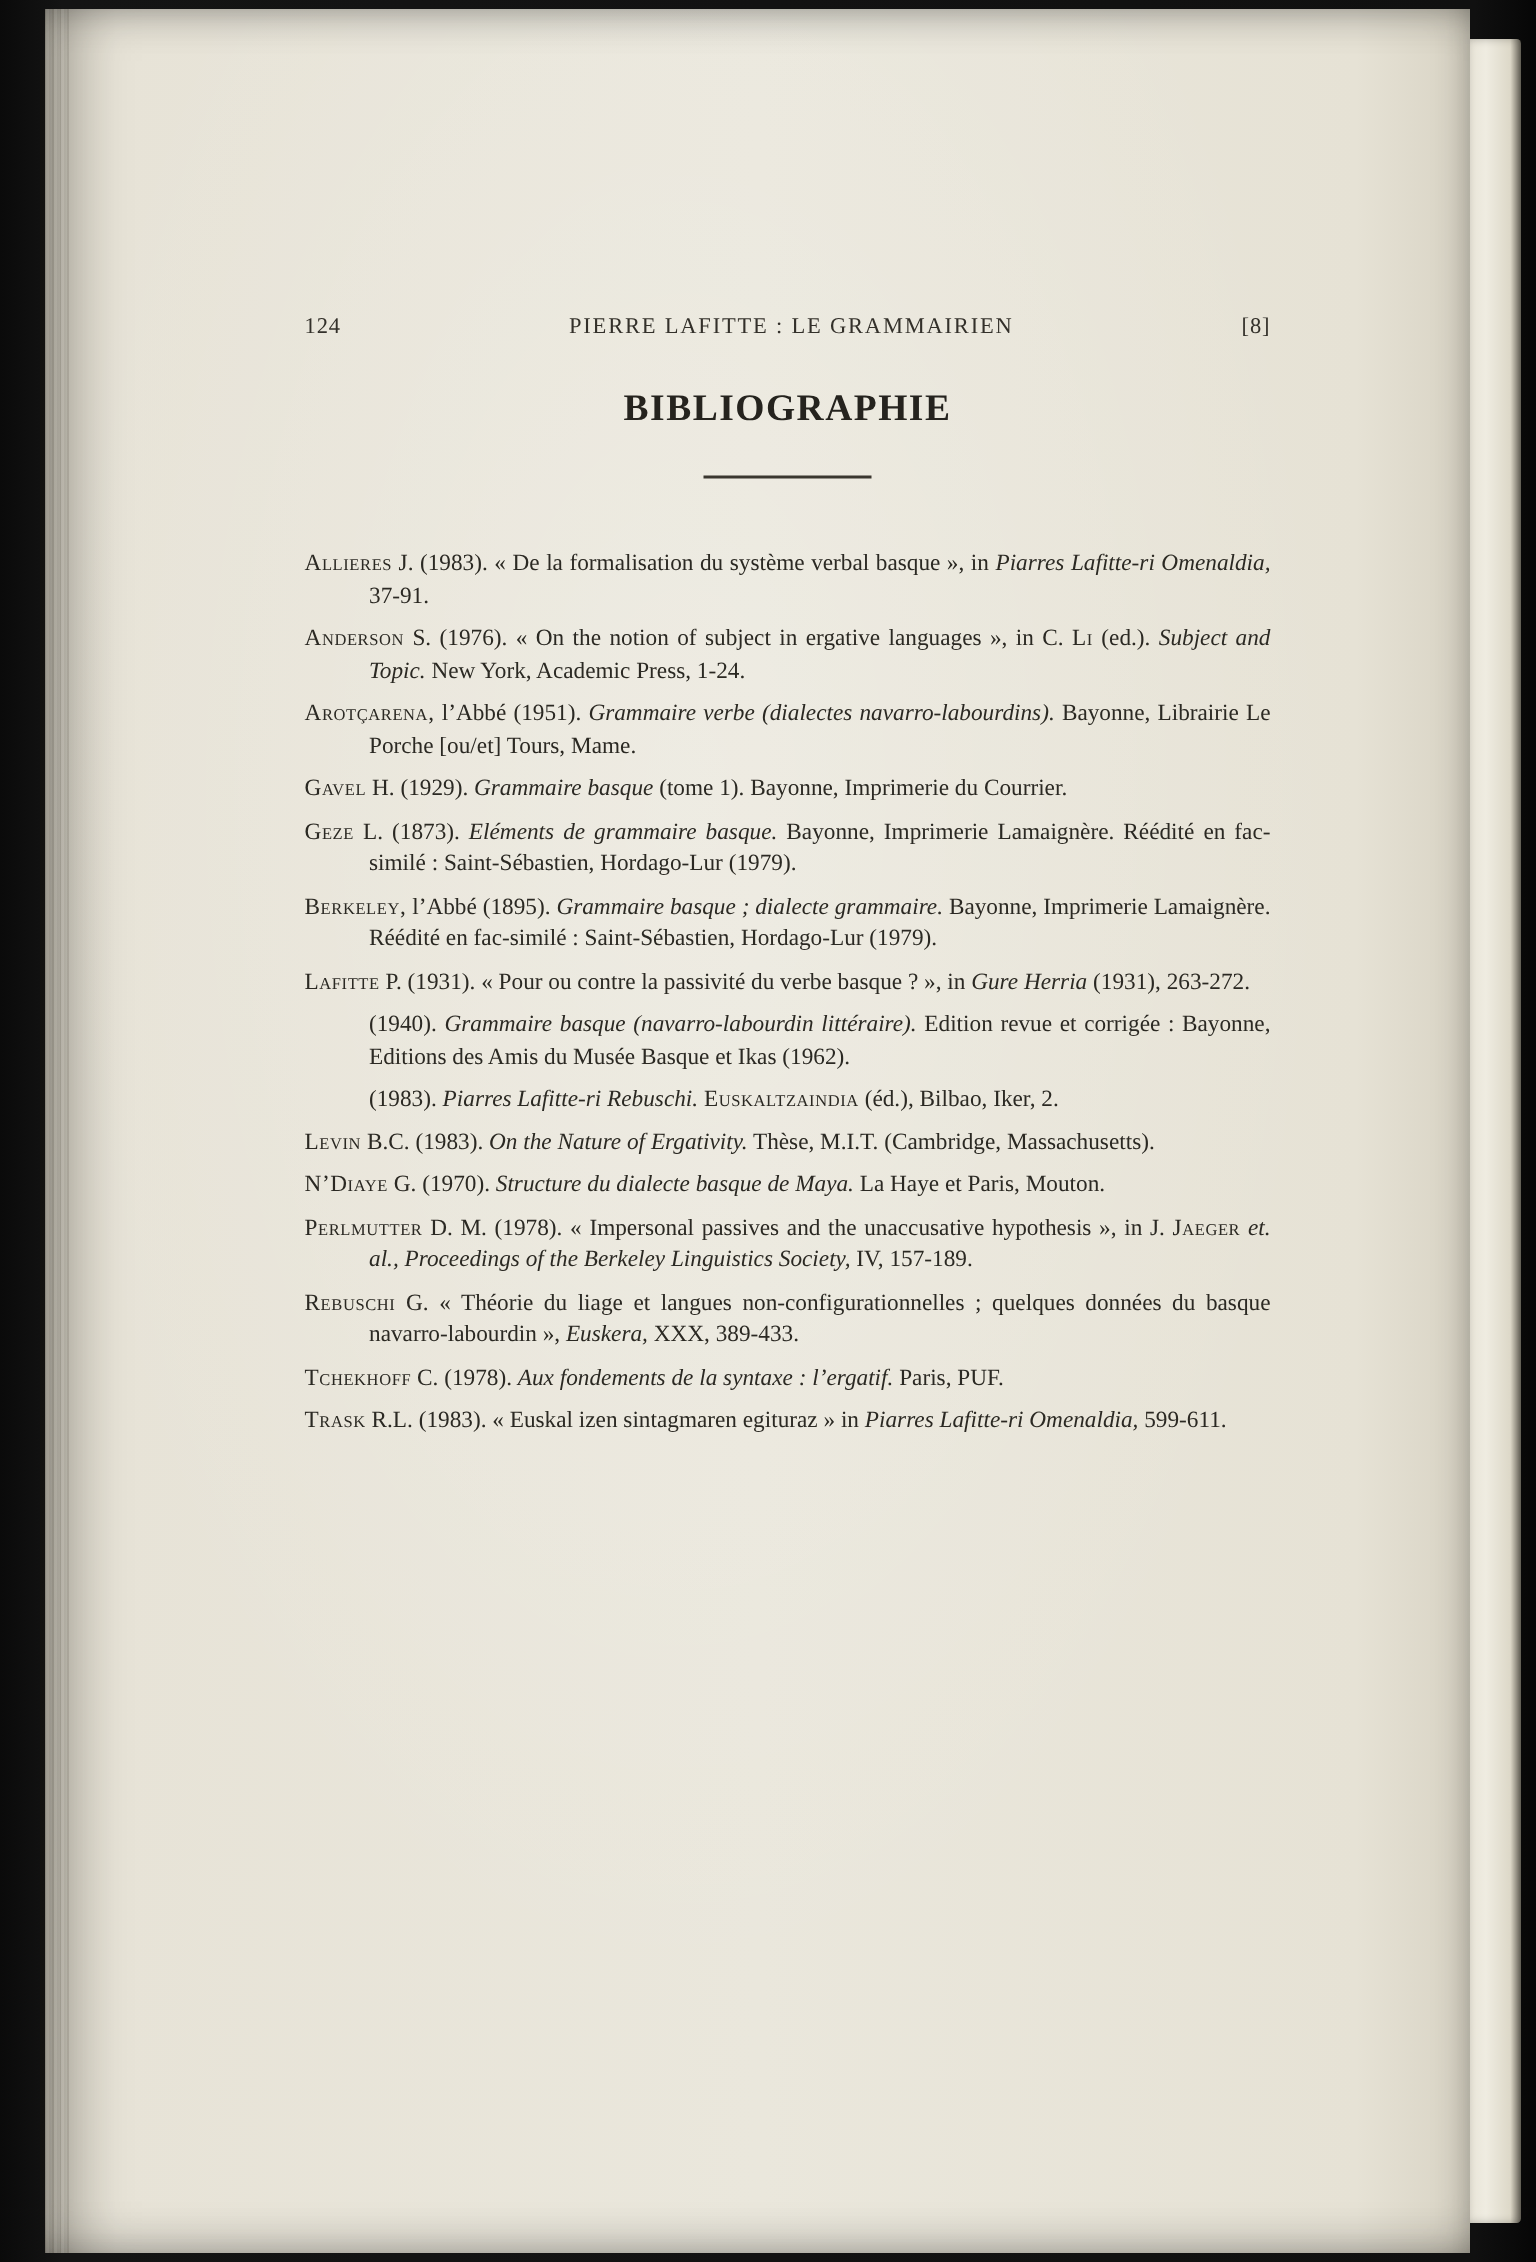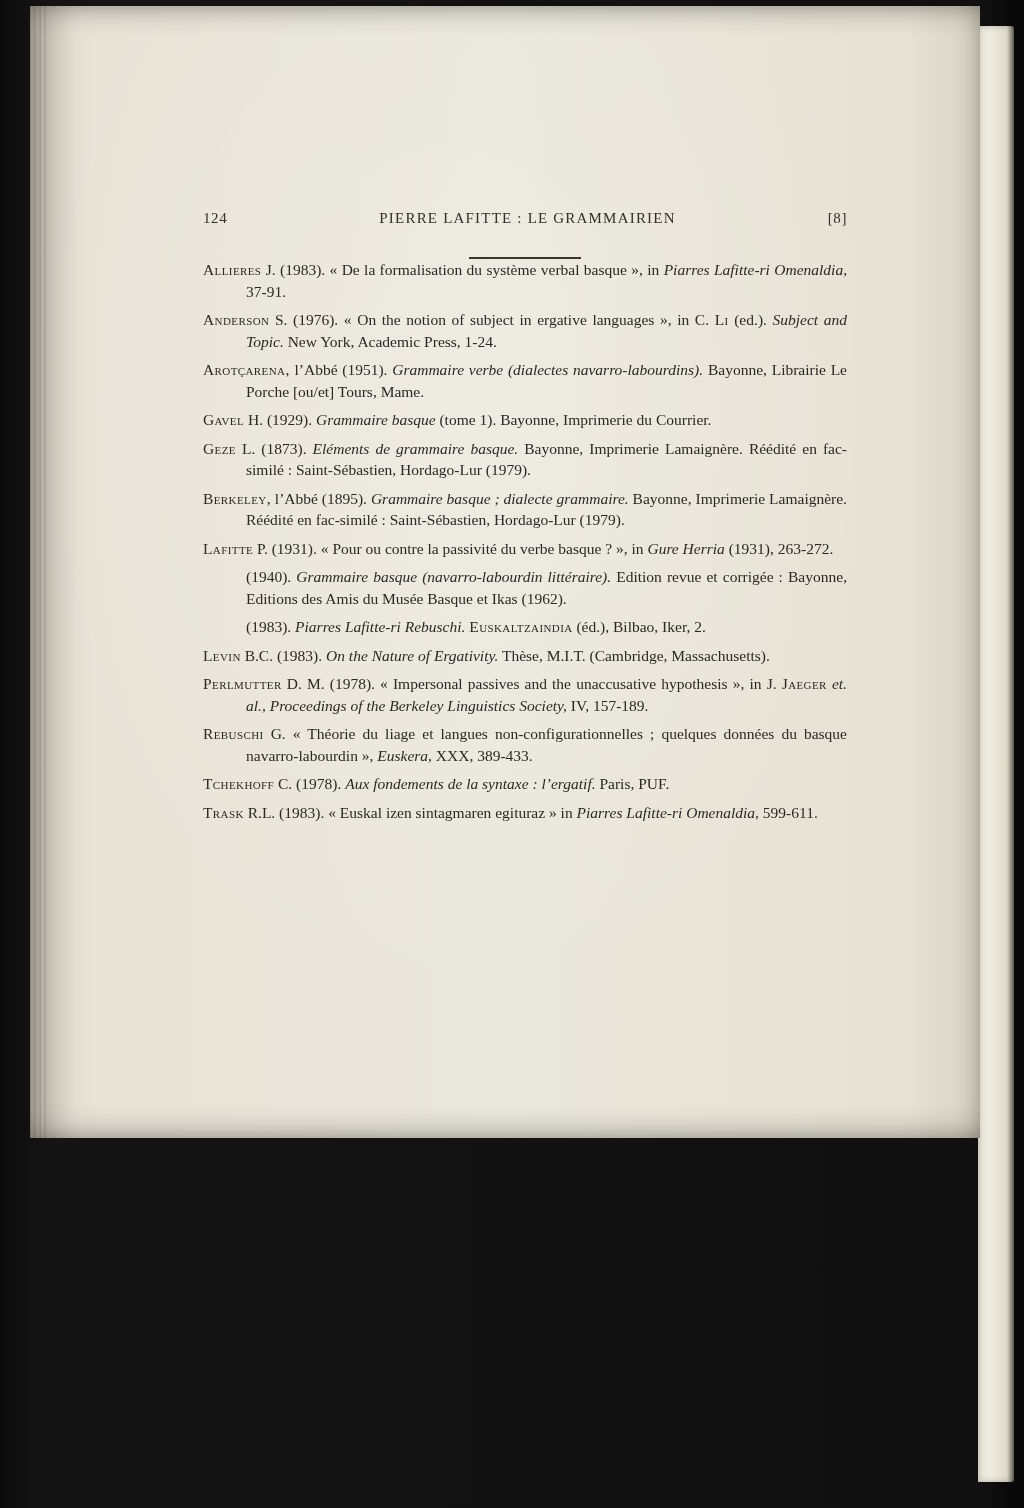--- a/index.html
+++ b/index.html
@@ -28,21 +28,21 @@
     background: linear-gradient(90deg, #e7e3d6 0%, #efece1 35%, #ddd8c8 80%, #6b675c 100%);
     border-radius: 0 3px 3px 0;
     box-shadow: inset 0 0 6px rgba(0,0,0,0.25);
   }
   
   .page {
     position: absolute;
     left: 30px;
     top: 6px;
     width: 950px;
-    height: 1132px;
+    height: 1496px;
     background:
       radial-gradient(ellipse at 45% 35%, rgba(255,255,255,0.20), rgba(255,255,255,0) 60%),
       linear-gradient(90deg, #d9d4c6 0%, #e7e3d7 5%, #eae7dc 50%, #e6e2d5 92%, #d8d3c4 100%);
     box-shadow:
       inset 30px 0 50px -25px rgba(0,0,0,0.45),
       inset -14px 0 28px -16px rgba(0,0,0,0.28),
       inset 0 18px 30px -20px rgba(0,0,0,0.30),
       inset 0 -20px 34px -22px rgba(0,0,0,0.30);
     font-family: Liberation Serif, serif;
   }
@@ -88,20 +88,21 @@
     margin-top: 32px;
     color: #25231e;
   }
   .title-rule {
     width: 112px;
     height: 0;
     border-top: 2px solid #3a372f;
     margin: 30px auto 0 auto;
   }
   .entries {
+    margin-top: 46px;
     font-size: 15.5px;
     line-height: 21.5px;
     text-align: justify;
   }
   .entry {
     margin: 0 0 7px 0;
   }
   .entry.hanging {
     padding-left: 43px;
     text-indent: -43px;
@@ -129,34 +130,36 @@
     <div class="spine-lines"></div>
 
     <div class="text-block">
 
       <div class="running-header">
         <span class="left">124</span>
         <span class="center">PIERRE LAFITTE : LE GRAMMAIRIEN</span>
         <span class="right">[8]</span>
       </div>
 
+      <div class="biblio-title">BIBLIOGRAPHIE</div>
 
       <div class="title-rule"></div>
 
       <div class="entries">
           <p class="entry hanging"><span class="sc">Allieres</span><span> J. (1983). « De la formalisation du système verbal basque », in </span><span class="it">Piarres Lafitte-ri Omenaldia,</span><span> 37-91.</span></p>
           <p class="entry hanging"><span class="sc">Anderson</span><span> S. (1976). « On the notion of subject in ergative languages », in C. </span><span class="sc">Li</span><span> (ed.). </span><span class="it">Subject and Topic.</span><span> New York, Academic Press, 1-24.</span></p>
           <p class="entry hanging"><span class="sc">Arotçarena,</span><span> l’Abbé (1951). </span><span class="it">Grammaire verbe (dialectes navarro-labourdins).</span><span> Bayonne, Librairie Le Porche [ou/et] Tours, Mame.</span></p>
           <p class="entry hanging"><span class="sc">Gavel</span><span> H. (1929). </span><span class="it">Grammaire basque</span><span> (tome 1). Bayonne, Imprimerie du Courrier.</span></p>
           <p class="entry hanging"><span class="sc">Geze</span><span> L. (1873). </span><span class="it">Eléments de grammaire basque.</span><span> Bayonne, Imprimerie Lamaignère. Réédité en fac-similé : Saint-Sébastien, Hordago-Lur (1979).</span></p>
           <p class="entry hanging"><span class="sc">Berkeley,</span><span> l’Abbé (1895). </span><span class="it">Grammaire basque ; dialecte grammaire.</span><span> Bayonne, Imprimerie Lamaignère. Réédité en fac-similé : Saint-Sébastien, Hordago-Lur (1979).</span></p>
           <p class="entry hanging"><span class="sc">Lafitte</span><span> P. (1931). « Pour ou contre la passivité du verbe basque ? », in </span><span class="it">Gure Herria</span><span> (1931), 263-272.</span></p>
           <p class="entry block"><span>(1940). </span><span class="it">Grammaire basque (navarro-labourdin littéraire).</span><span> Edition revue et corrigée : Bayonne, Editions des Amis du Musée Basque et Ikas (1962).</span></p>
           <p class="entry block"><span>(1983). </span><span class="it">Piarres Lafitte-ri Rebuschi.</span><span> </span><span class="sc">Euskaltzaindia</span><span> (éd.), Bilbao, Iker, 2.</span></p>
           <p class="entry hanging"><span class="sc">Levin</span><span> B.C. (1983). </span><span class="it">On the Nature of Ergativity.</span><span> Thèse, M.I.T. (Cambridge, Massachusetts).</span></p>
+          <p class="entry hanging"><span class="sc">N’Diaye</span><span> G. (1970). </span><span class="it">Structure du dialecte basque de Maya.</span><span> La Haye et Paris, Mouton.</span></p>
           <p class="entry hanging"><span class="sc">Perlmutter</span><span> D. M. (1978). « Impersonal passives and the unaccusative hypothesis », in J. </span><span class="sc">Jaeger</span><span class="it"> et. al., Proceedings of the Berkeley Linguistics Society,</span><span> IV, 157-189.</span></p>
           <p class="entry hanging"><span class="sc">Rebuschi</span><span> G. « Théorie du liage et langues non-configurationnelles ; quelques données du basque navarro-labourdin », </span><span class="it">Euskera,</span><span> XXX, 389-433.</span></p>
           <p class="entry hanging"><span class="sc">Tchekhoff</span><span> C. (1978). </span><span class="it">Aux fondements de la syntaxe : l’ergatif.</span><span> Paris, PUF.</span></p>
           <p class="entry hanging"><span class="sc">Trask</span><span> R.L. (1983). « Euskal izen sintagmaren egituraz » in </span><span class="it">Piarres Lafitte-ri Omenaldia,</span><span> 599-611.</span></p>
         </div>
 
     </div>
   </div>
 </div>
 

